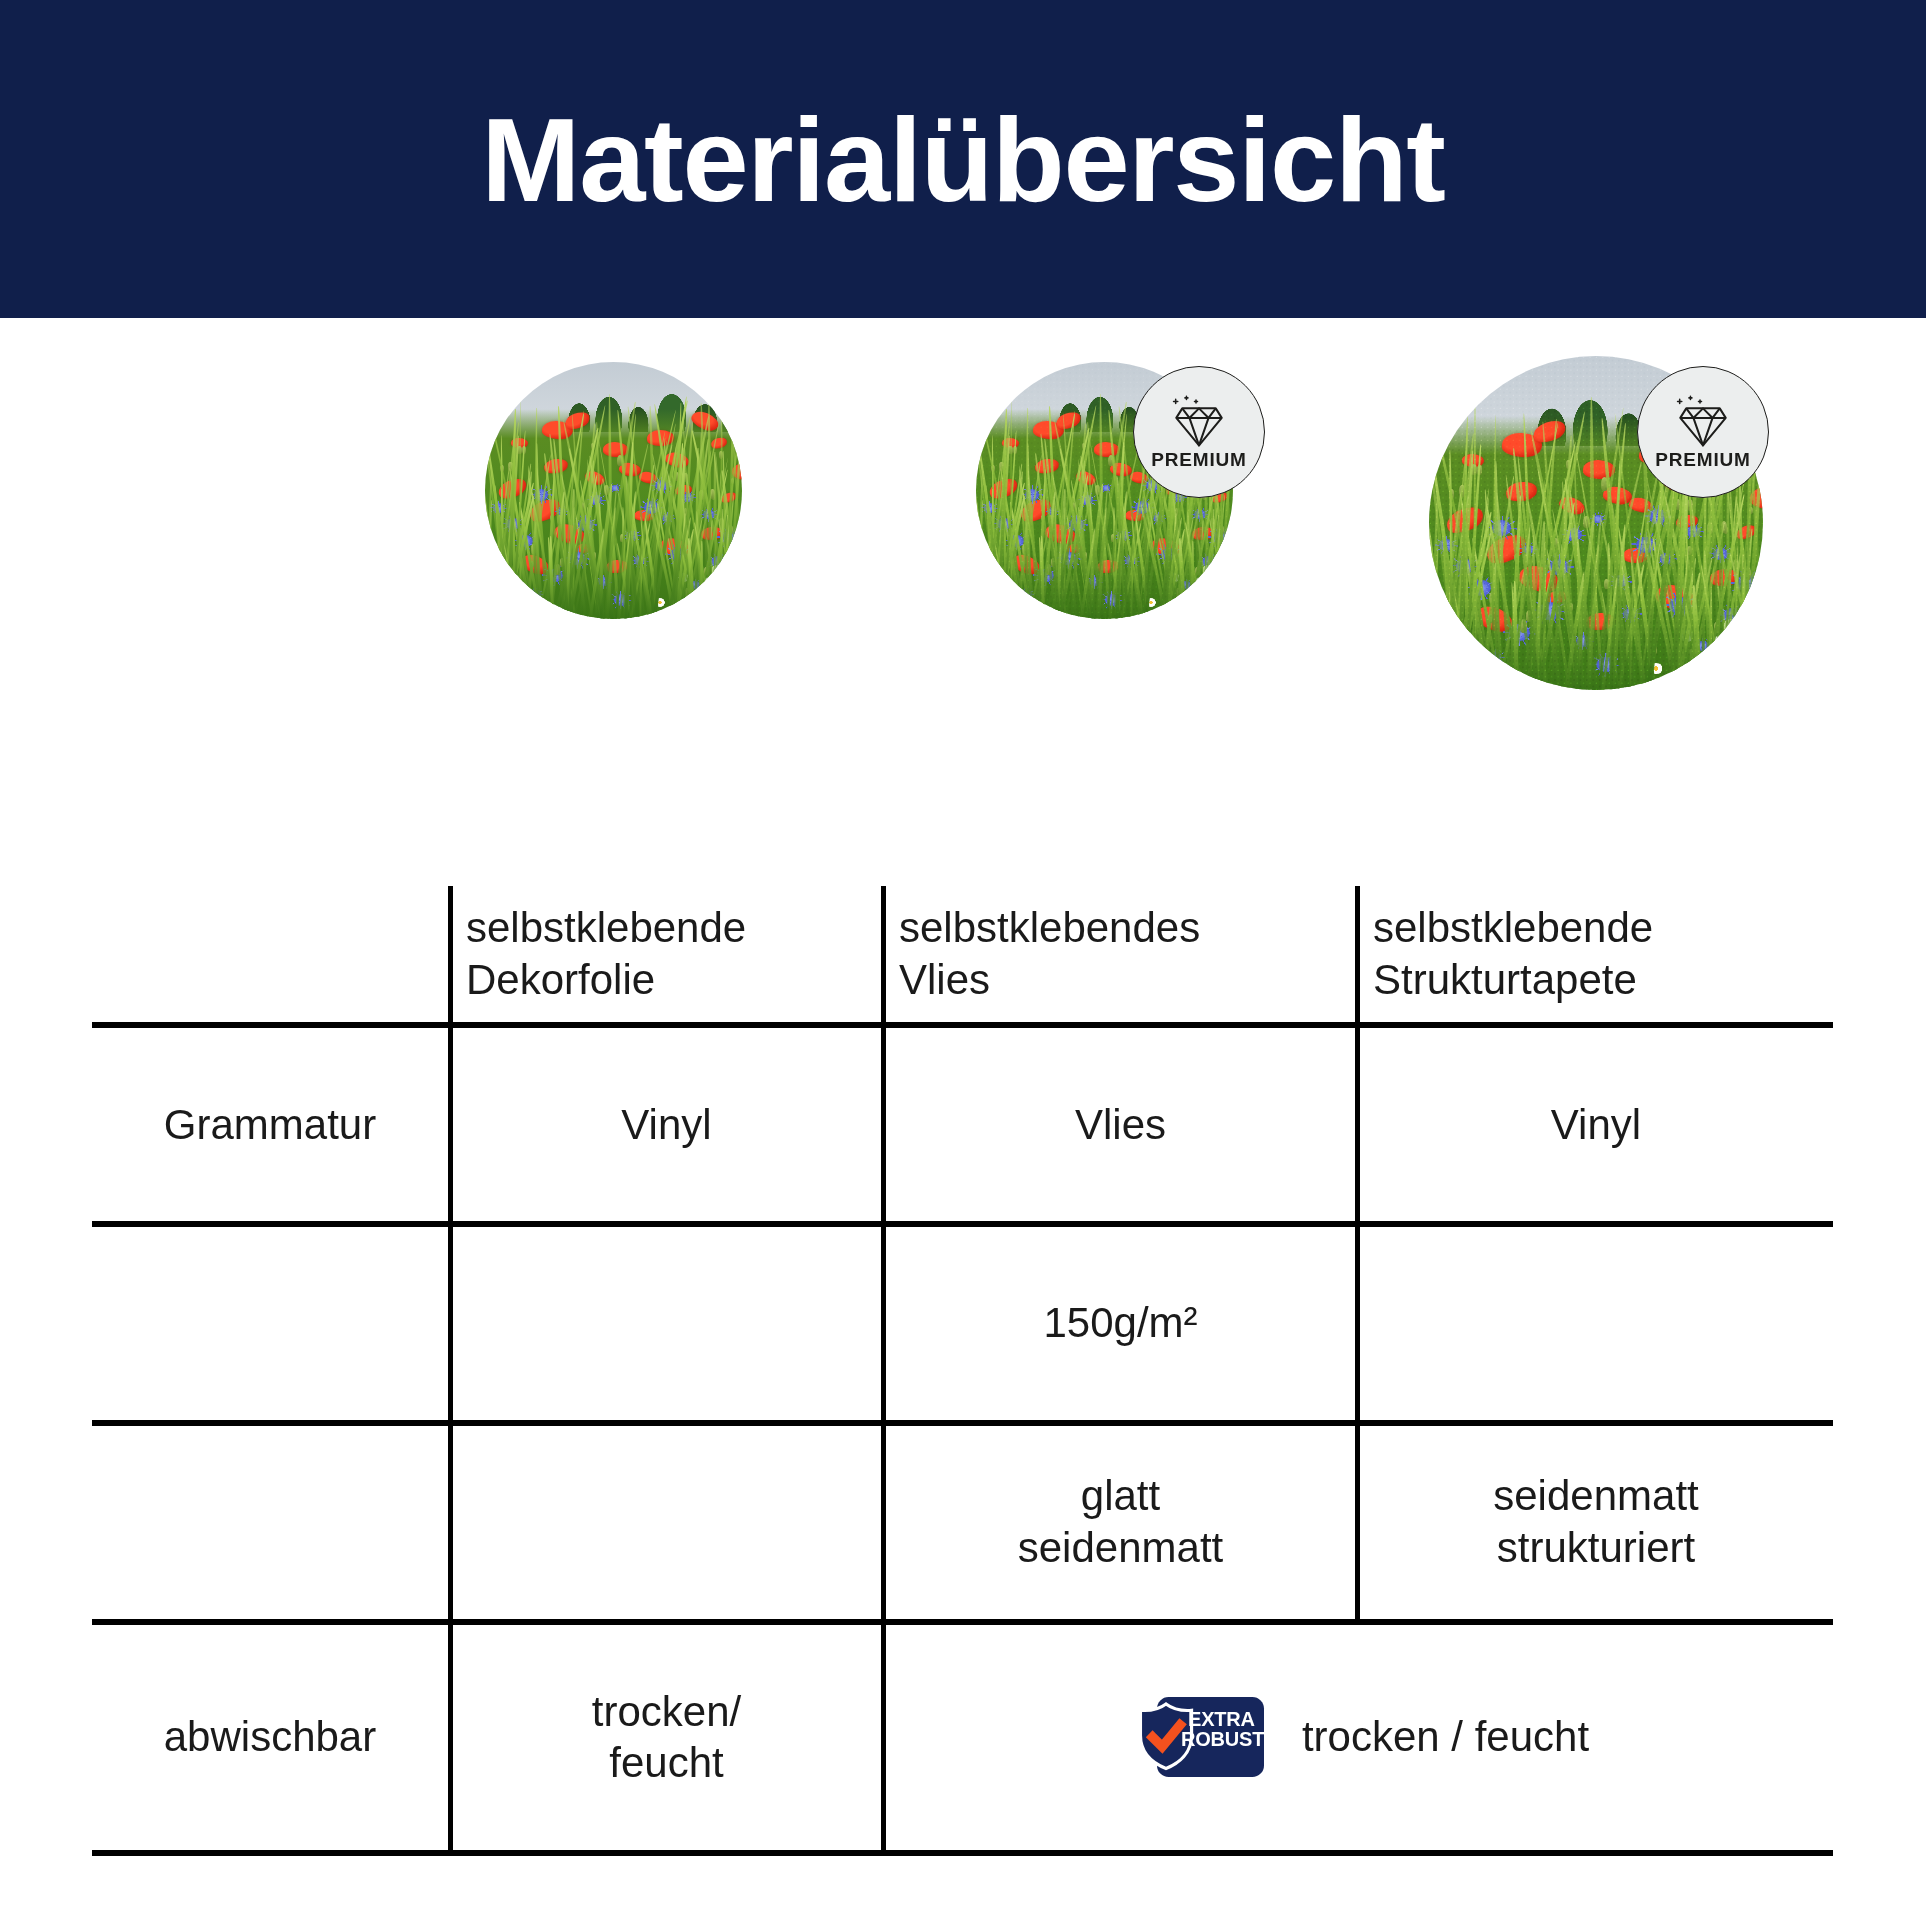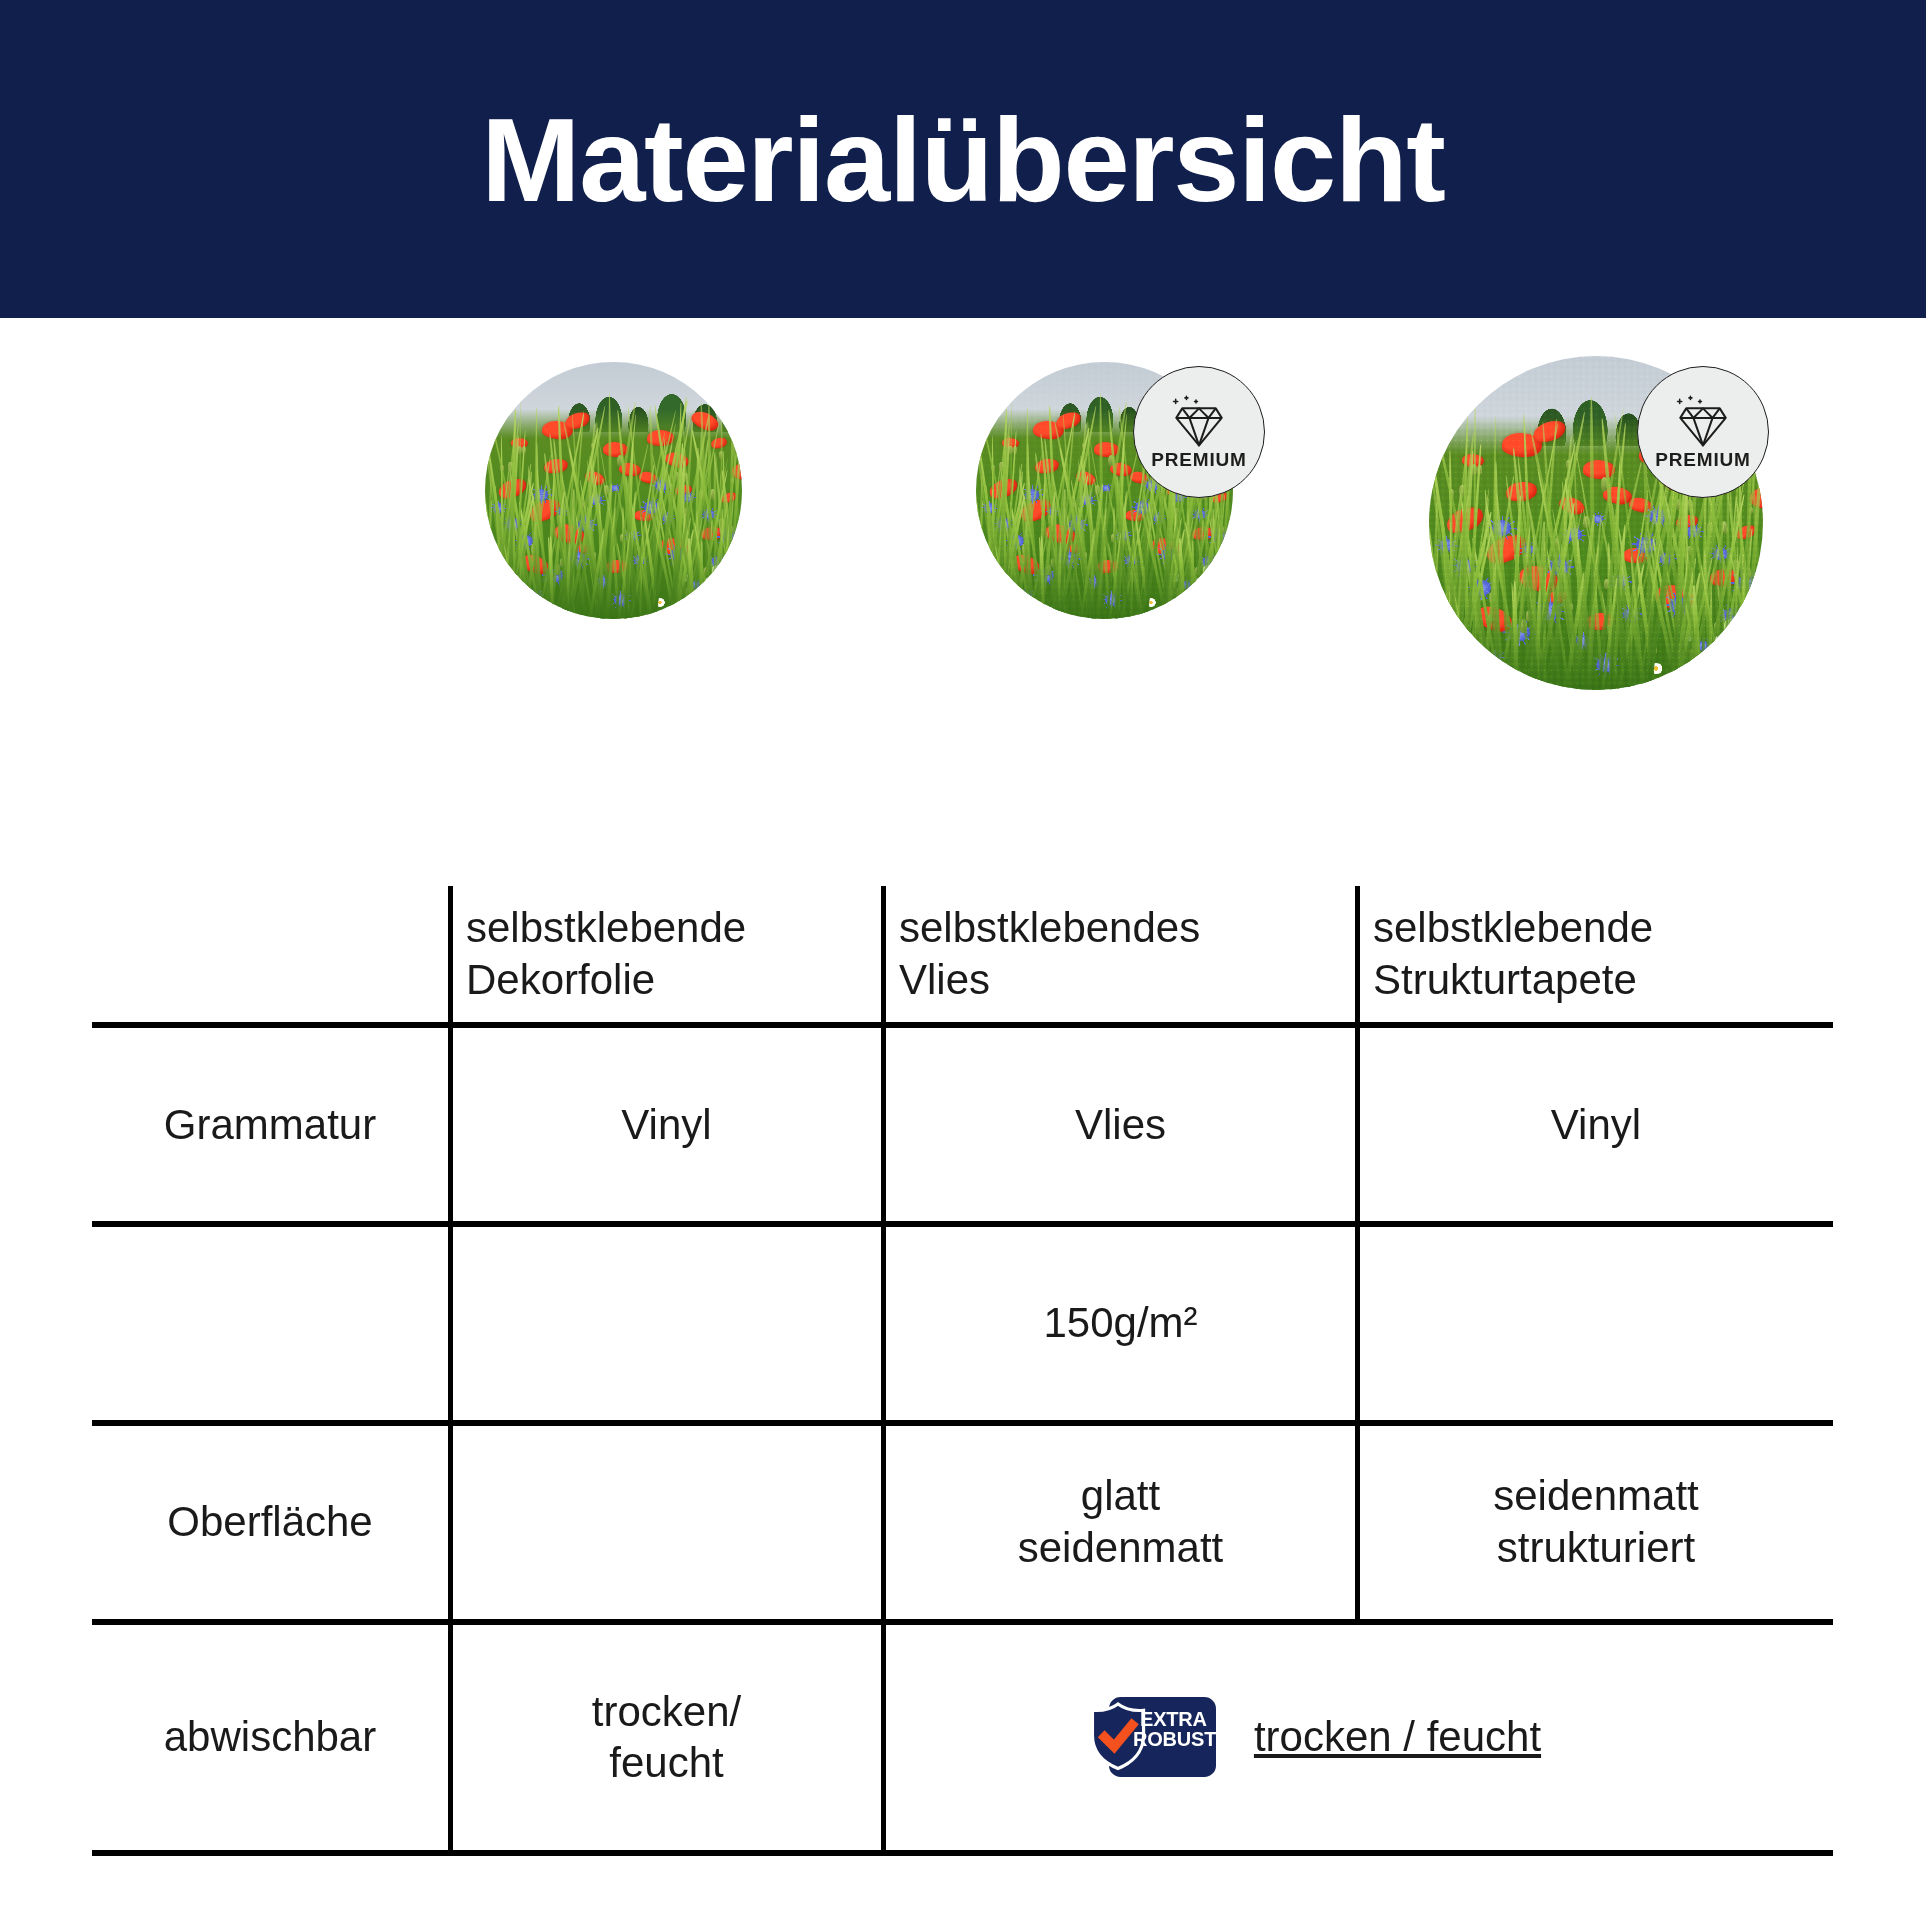--- a/index.html
+++ b/index.html
@@ -1142,41 +1142,38 @@
     <span class="txt">Vlies</span>
   </div>
   <div class="cell center" style="left:1267px; top:142px; width:474px; height:193px;">
     <span class="txt">Vinyl</span>
   </div>
 
   <div class="cell center" style="left:794px; top:340px; width:469px; height:193px;">
     <span class="txt">150g/m²</span>
   </div>
 
-  <div class="cell center" style="left:0px; top:539px; width:356px; height:193px;">
-    <span class="txt">Oberfläche</span>
-  </div>
   <div class="cell center" style="left:794px; top:539px; width:469px; height:193px; flex-direction:column; justify-content:center;">
     <span class="txt">glatt</span>
     <span class="txt">seidenmatt</span>
   </div>
   <div class="cell center" style="left:1267px; top:539px; width:474px; height:193px; flex-direction:column; justify-content:center;">
     <span class="txt">seidenmatt</span>
     <span class="txt">strukturiert</span>
   </div>
 
   <div class="cell center" style="left:360px; top:738px; width:429px; height:226px; flex-direction:column; justify-content:center;">
     <span class="txt">trocken/</span>
     <span class="txt">feucht</span>
   </div>
   <div class="cell center" style="left:0px; top:738px; width:356px; height:226px;">
     <span class="txt">abwischbar</span>
   </div>
 
-  <div class="cell center" style="left:748px; top:738px; width:948px; height:226px;text-decoration:underline;">
+  <div class="cell center" style="left:796px; top:738px; width:948px; height:226px;">
     <div id="robust-badge" style="position:relative; left:0; top:0; margin-right:39px;">
       <div class="plate"></div>
       <svg class="shield" viewBox="0 0 96 108">
         <path d="M48 3 C36 12 20 14 8 13 L8 52 C8 80 28 96 48 104 C68 96 88 80 88 52 L88 13 C76 14 60 12 48 3 Z" fill="#16265c" stroke="#ffffff" stroke-width="5"></path>
         <path d="M27 55 L42 70 L70 36" fill="none" stroke="#f4511e" stroke-width="15" stroke-linecap="square" stroke-linejoin="miter"></path>
       </svg>
       <div class="rtext">
         <div>EXTRA</div>
         <div>ROBUST</div>
       </div>

